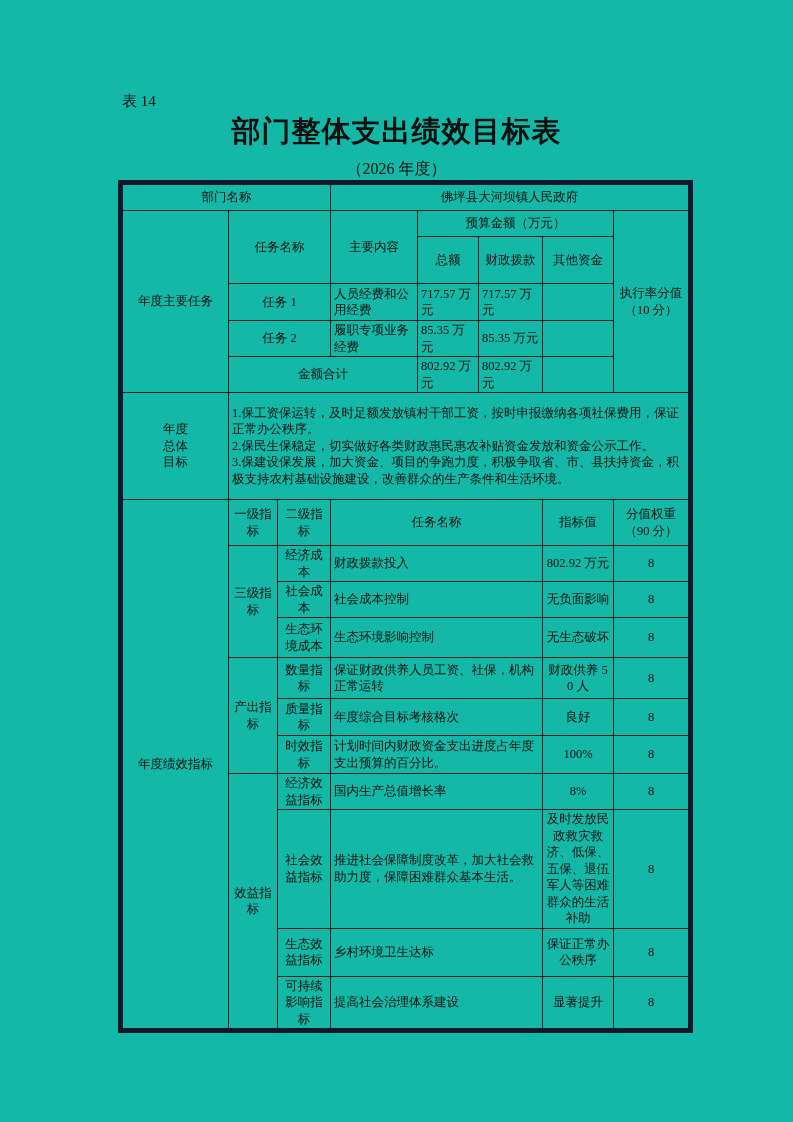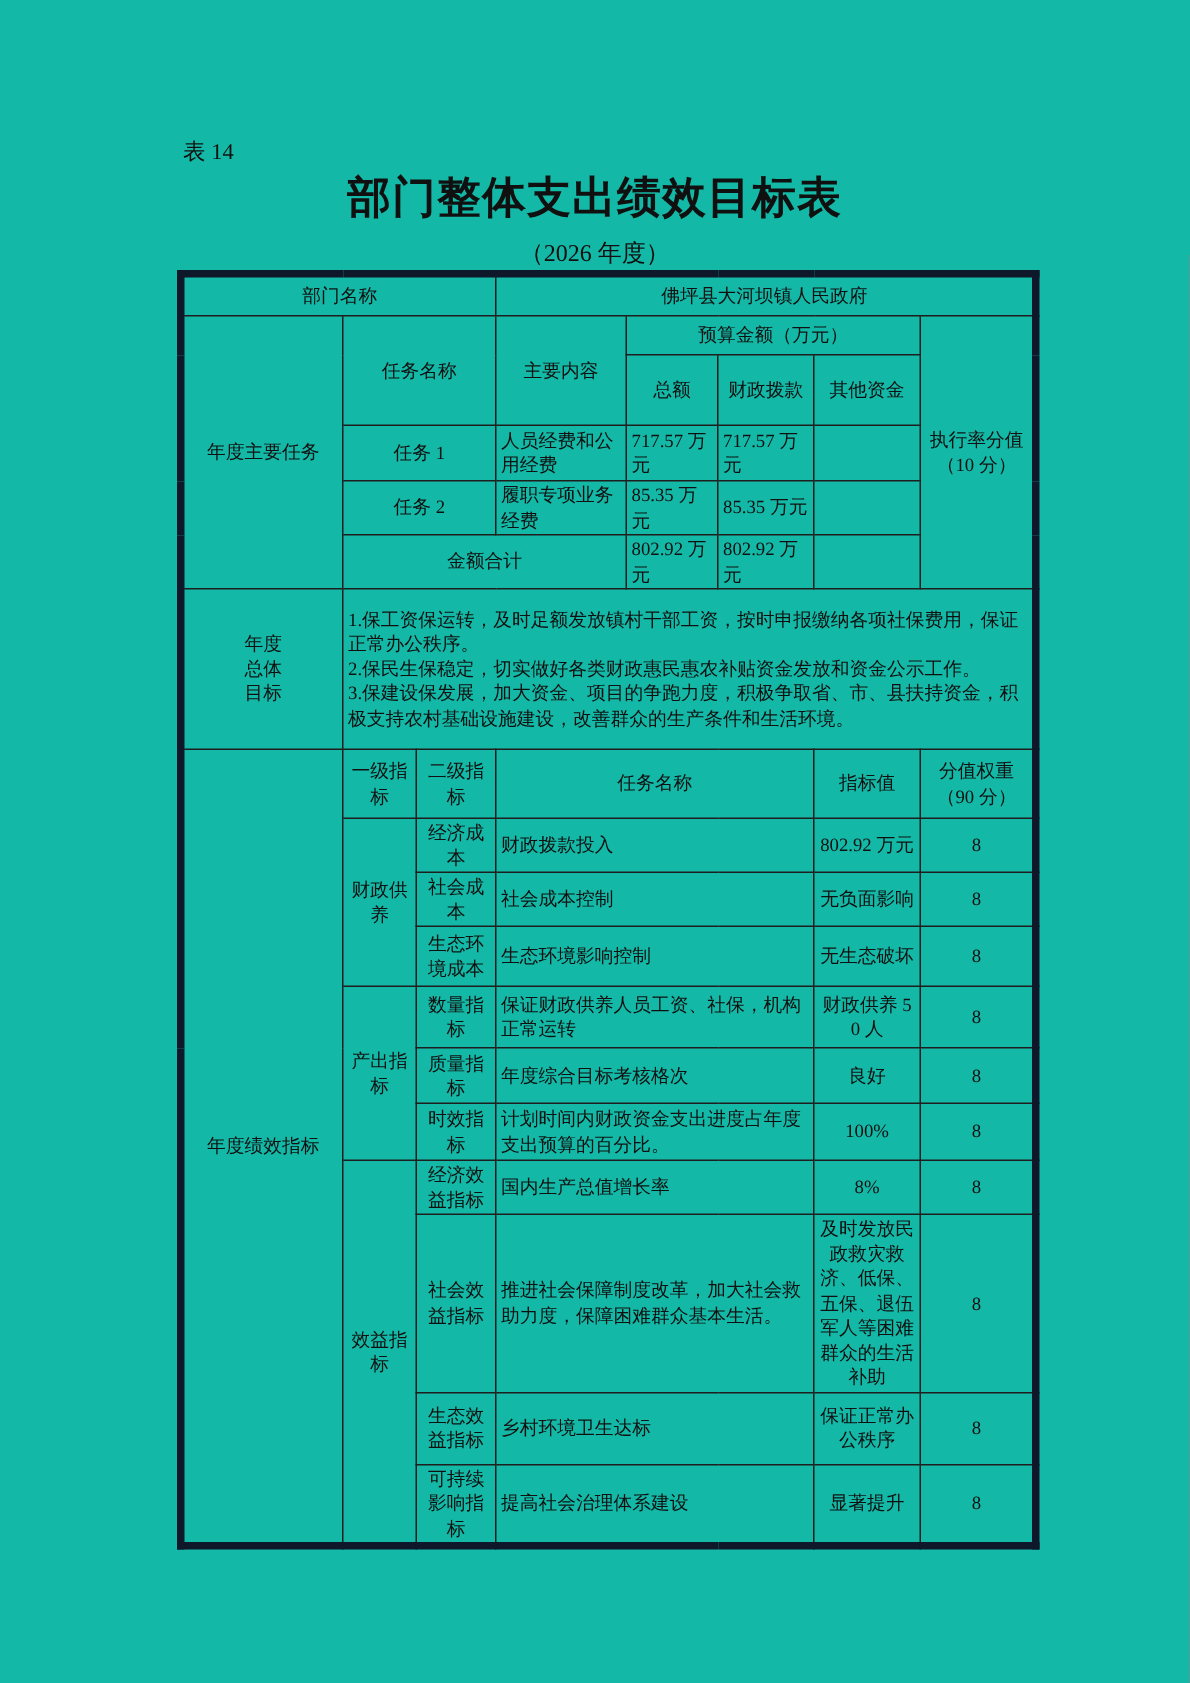--- a/index.html
+++ b/index.html
@@ -104,21 +104,21 @@
         <td rowspan="11" class="c">年度绩效指标</td>
         <td class="c">一级指标</td>
         <td class="c">二级指标</td>
         <td colspan="3" class="c">任务名称</td>
         <td class="c">指标值</td>
         <td class="c pre">分值权重
 （90 分）</td>
       </tr>
 
       <tr style="height:36px">
-        <td rowspan="3" class="c">财政供养</td>
+        <td rowspan="3" class="c">三级指标</td>
         <td class="c">经济成本</td>
         <td colspan="3" class="l">财政拨款投入</td>
         <td class="c">802.92 万元</td>
         <td class="c">8</td>
       </tr>
       <tr style="height:35px">
         <td class="c">社会成本</td>
         <td colspan="3" class="l">社会成本控制</td>
         <td class="c">无负面影响</td>
         <td class="c">8</td>

